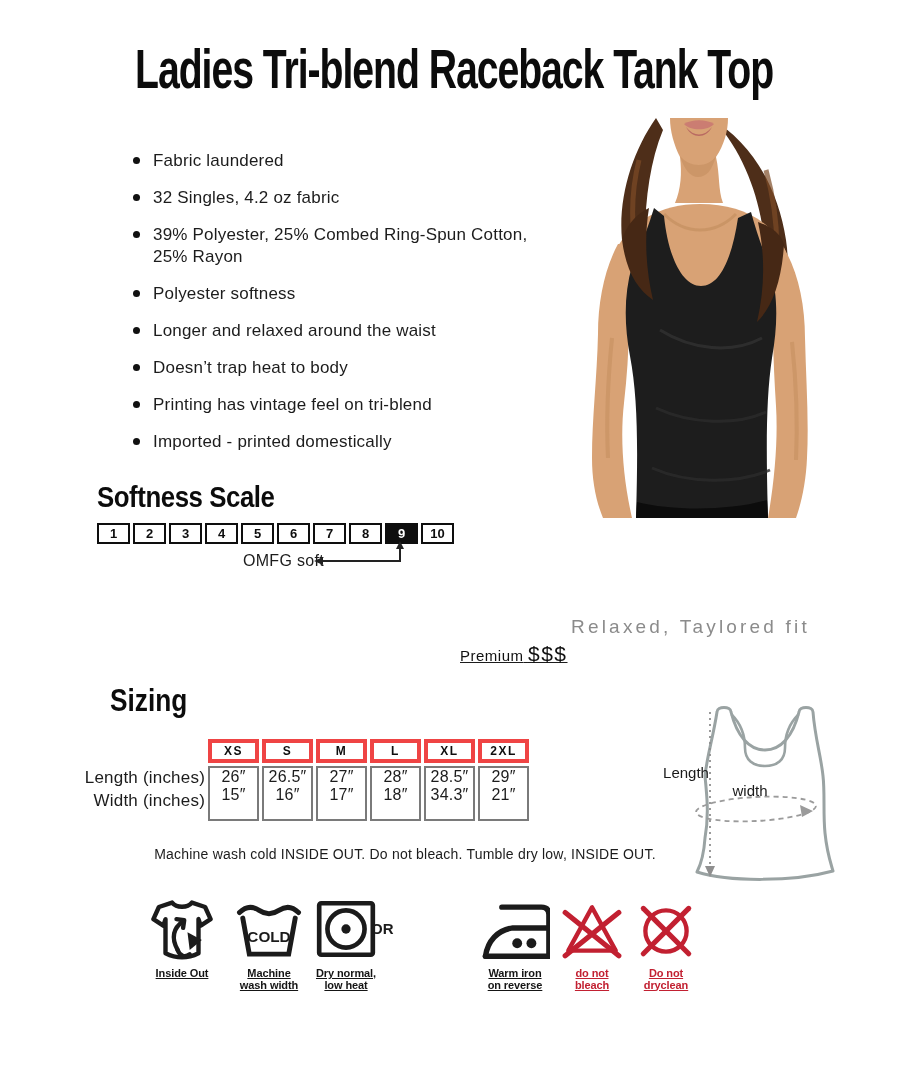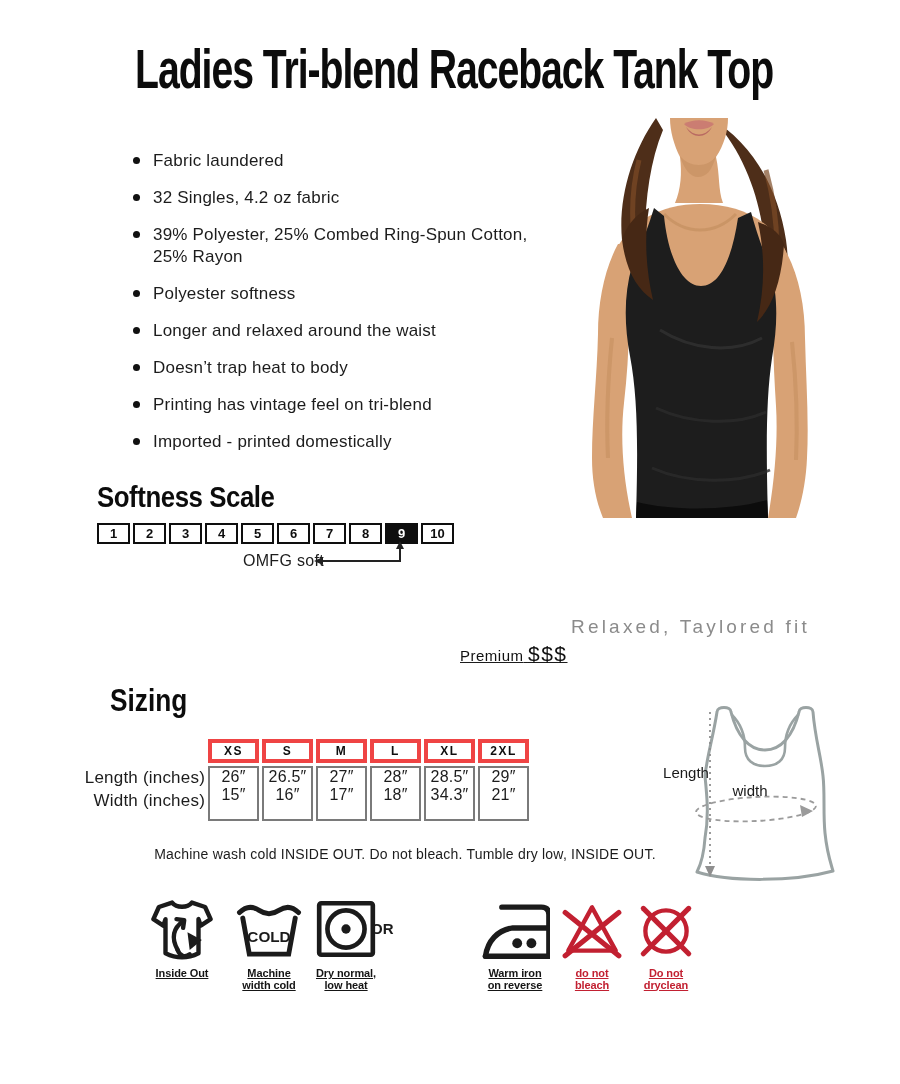--- a/index.html
+++ b/index.html
@@ -216,21 +216,21 @@
   <div class="care-icon" style="left:224px;">
     <svg width="70" height="66" viewBox="0 0 64 60">
       <g stroke="#1b1b1b" stroke-width="4.5" fill="none" stroke-linecap="round">
         <path d="M5,15 C11,9 17,9 23,13 C29,17 35,17 41,13 C47,9 53,9 59,15"></path>
         <path d="M8,20 L14,53 L50,53 L56,20"></path>
       </g>
       <text x="32" y="42" text-anchor="middle" font-size="14" font-weight="700" fill="#1b1b1b">COLD</text>
     </svg>
     <div class="lbl">
       <div>Machine</div>
-      <div>width cold</div>
+      <div>wash width</div>
     </div>
   </div>
 
   <div class="care-icon" style="left:301px;">
     <svg width="66" height="66" viewBox="0 0 64 60">
       <g stroke="#1b1b1b" stroke-width="4.5" fill="none">
         <rect x="6" y="5" width="52" height="50" rx="2"></rect>
         <circle cx="32" cy="30" r="18"></circle>
       </g>
       <circle cx="32" cy="30" r="4.5" fill="#1b1b1b"></circle>

